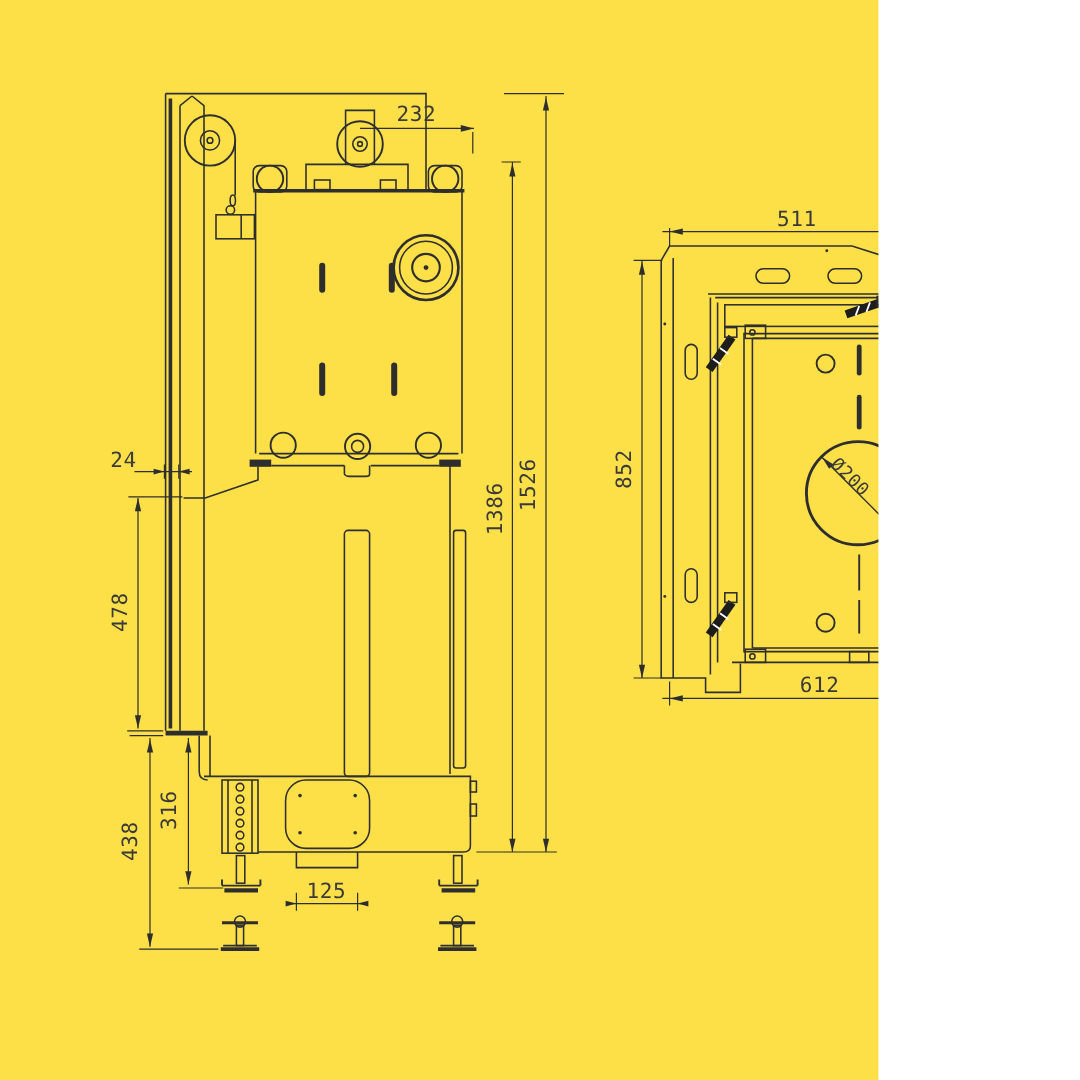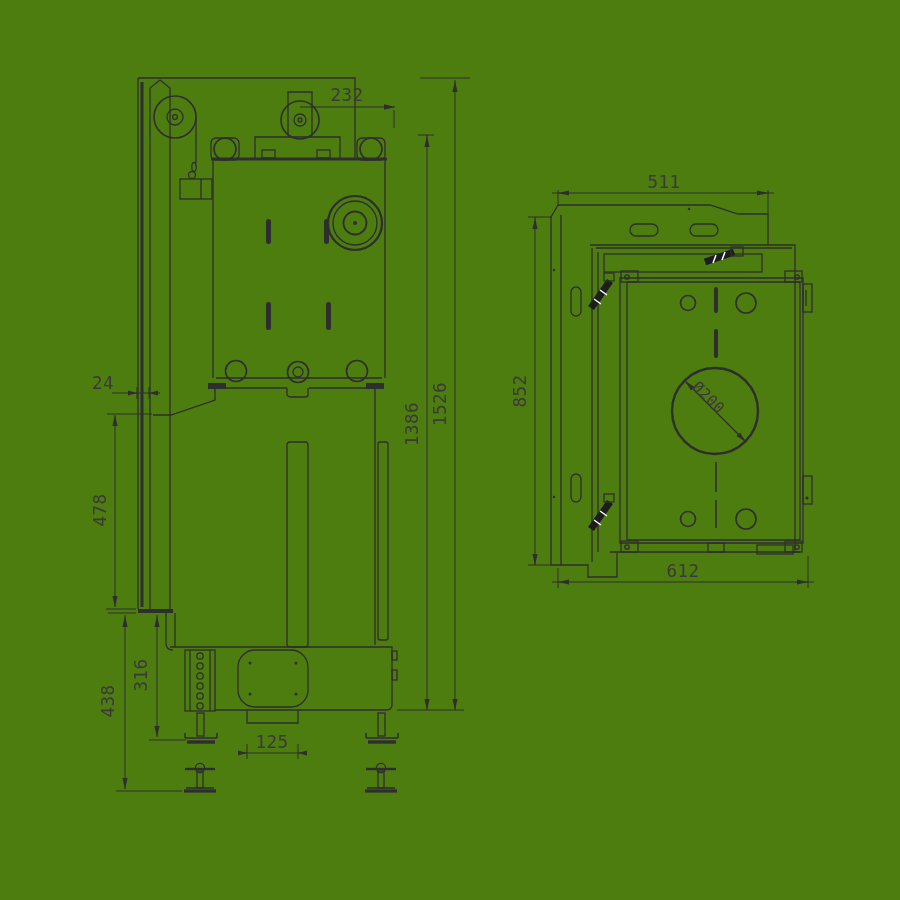--- a/index.html
+++ b/index.html
@@ -1,16 +1,16 @@
 <!DOCTYPE html>
 <html><head>
 <meta charset="utf-8">
 <style>
   html,body{margin:0;padding:0;background:#ffffff;}
-  .stage{width:900px;height:900px;background:#4d7c0f;position:relative;overflow:hidden;}
+  .stage{width:732px;height:900px;background:#fde047;position:relative;overflow:hidden;}
   svg{display:block;}
   .dim-text{
     font-family:"DejaVu Sans Mono","Liberation Mono",monospace;
     font-size:17.5px;
     fill:#3a3a3a;
     stroke:none;
     letter-spacing:0.5px;
   }
 </style>
 </head>

